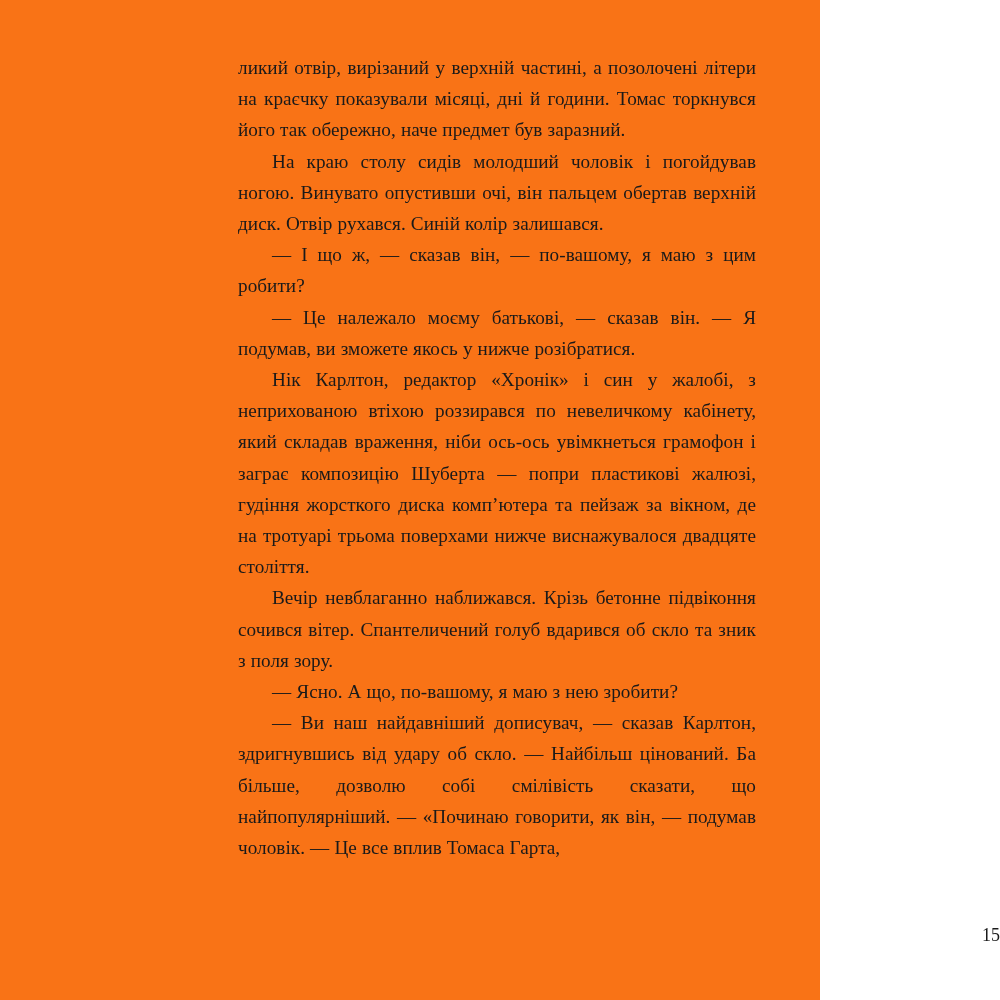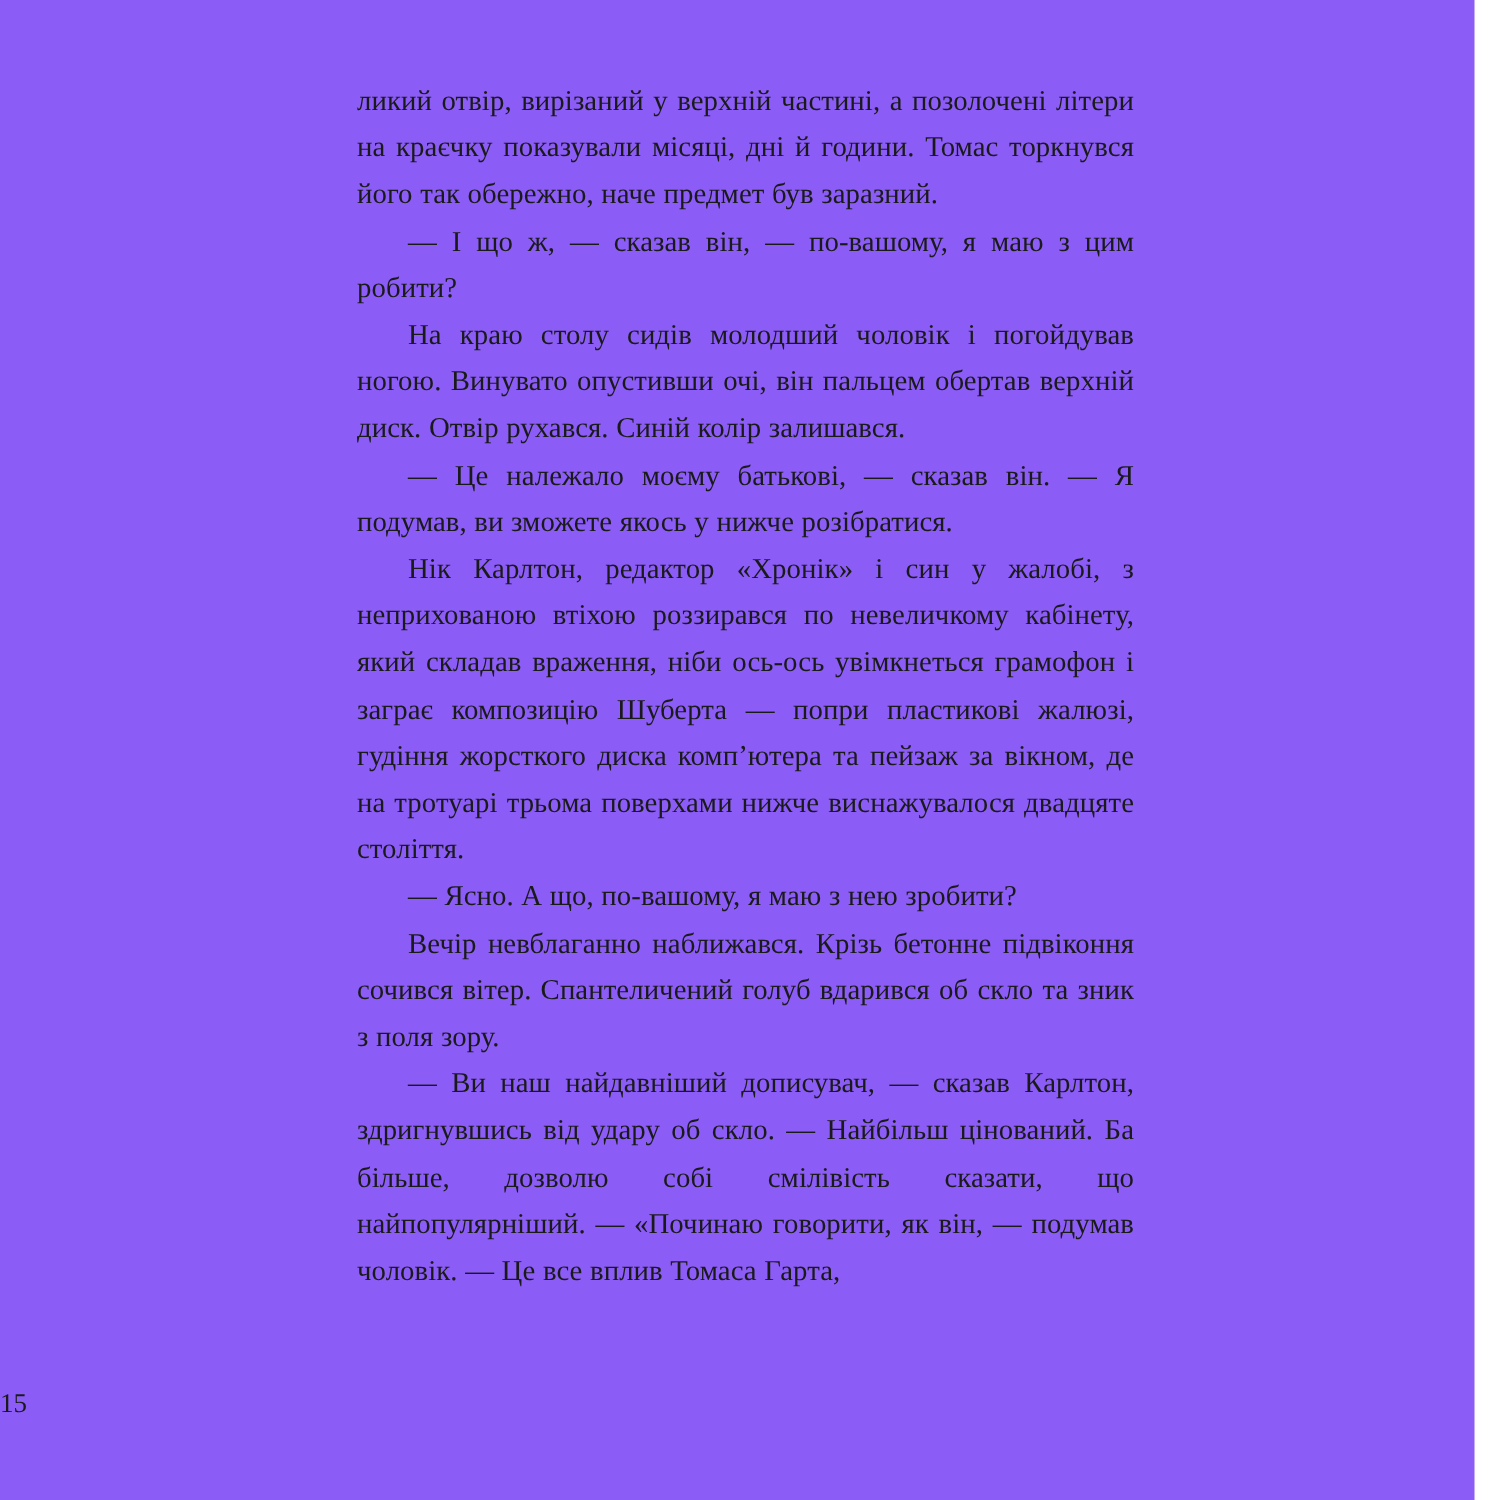--- a/index.html
+++ b/index.html
@@ -9,23 +9,23 @@
   body {
     width: 1000px;
     height: 1000px;
     background: #ffffff;
     font-family: "Liberation Serif", serif;
     color: #1a1a1a;
     overflow: hidden;
   }
   .page {
     position: relative;
-    width: 983px;
+    width: 820px;
     height: 1000px;
-    background: #8b5cf6;
+    background: #f97316;
   }
   .text-column {
     position: absolute;
     left: 238px;
     top: 52px;
     width: 518px;
   }
   p.para {
     margin: 0;
     font-size: 19.2px;
@@ -38,35 +38,35 @@
     word-spacing: 0.2px;
   }
   p.para.no-indent {
     text-indent: 0;
   }
   .page-number {
     position: absolute;
     left: 0;
     top: 924px;
     width: 1000px;
-    text-align: left;
+    text-align: right;
     font-size: 18px;
     line-height: 22px;
     font-family: "Liberation Serif", serif;
     color: #1a1a1a;
   }
 </style>
 </head>
 <body>
 
 <div class="page">
   <div class="text-column">
     <p class="para no-indent">ликий отвір, вирізаний у верхній частині, а позолочені літери на краєчку показували місяці, дні й години. Томас торкнувся його так обережно, наче предмет був заразний.</p>
+    <p class="para">На краю столу сидів молодший чоловік і погойдував ногою. Винувато опустивши очі, він пальцем обертав верхній диск. Отвір рухався. Синій колір залишався.</p>
     <p class="para">— І що ж, — сказав він, — по-вашому, я маю з цим робити?</p>
-    <p class="para">На краю столу сидів молодший чоловік і погойдував ногою. Винувато опустивши очі, він пальцем обертав верхній диск. Отвір рухався. Синій колір залишався.</p>
     <p class="para">— Це належало моєму батькові, — сказав він. — Я подумав, ви зможете якось у нижче розібратися.</p>
     <p class="para">Нік Карлтон, редактор «Хронік» і син у жалобі, з неприхованою втіхою роззирався по невеличкому кабінету, який складав враження, ніби ось-ось увімкнеться грамофон і заграє композицію Шуберта — попри пластикові жалюзі, гудіння жорсткого диска комп’ютера та пейзаж за вікном, де на тротуарі трьома поверхами нижче виснажувалося двадцяте століття.</p>
+    <p class="para">Вечір невблаганно наближався. Крізь бетонне підвіконня сочився вітер. Спантеличений голуб вдарився об скло та зник з поля зору.</p>
     <p class="para">— Ясно. А що, по-вашому, я маю з нею зробити?</p>
-    <p class="para">Вечір невблаганно наближався. Крізь бетонне підвіконня сочився вітер. Спантеличений голуб вдарився об скло та зник з поля зору.</p>
     <p class="para">— Ви наш найдавніший дописувач, — сказав Карлтон, здригнувшись від удару об скло. — Найбільш цінований. Ба більше, дозволю собі смілівість сказати, що найпопулярніший. — «Починаю говорити, як він, — подумав чоловік. — Це все вплив Томаса Гарта,</p>
   </div>
   <div class="page-number">15</div>
 </div>
 
 </body></html>

